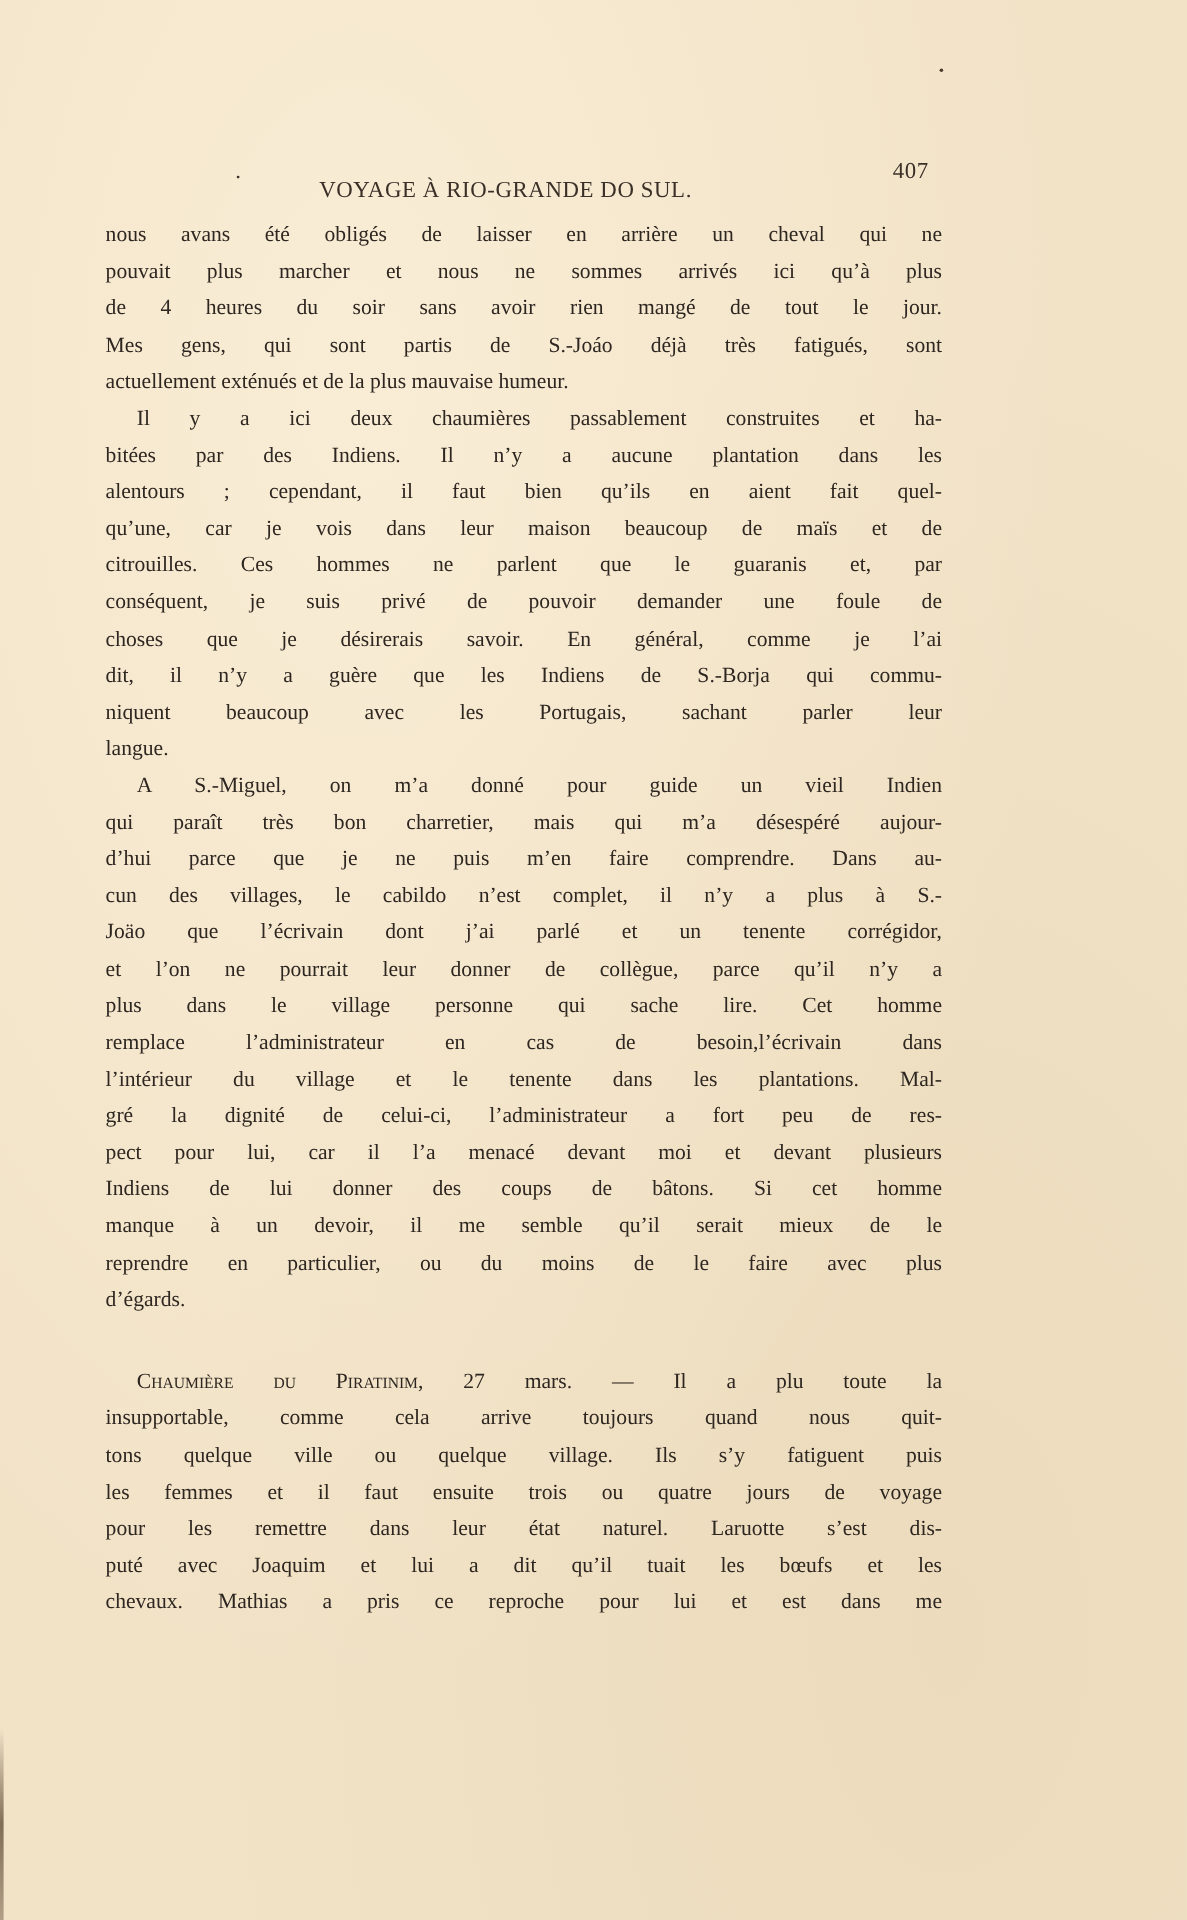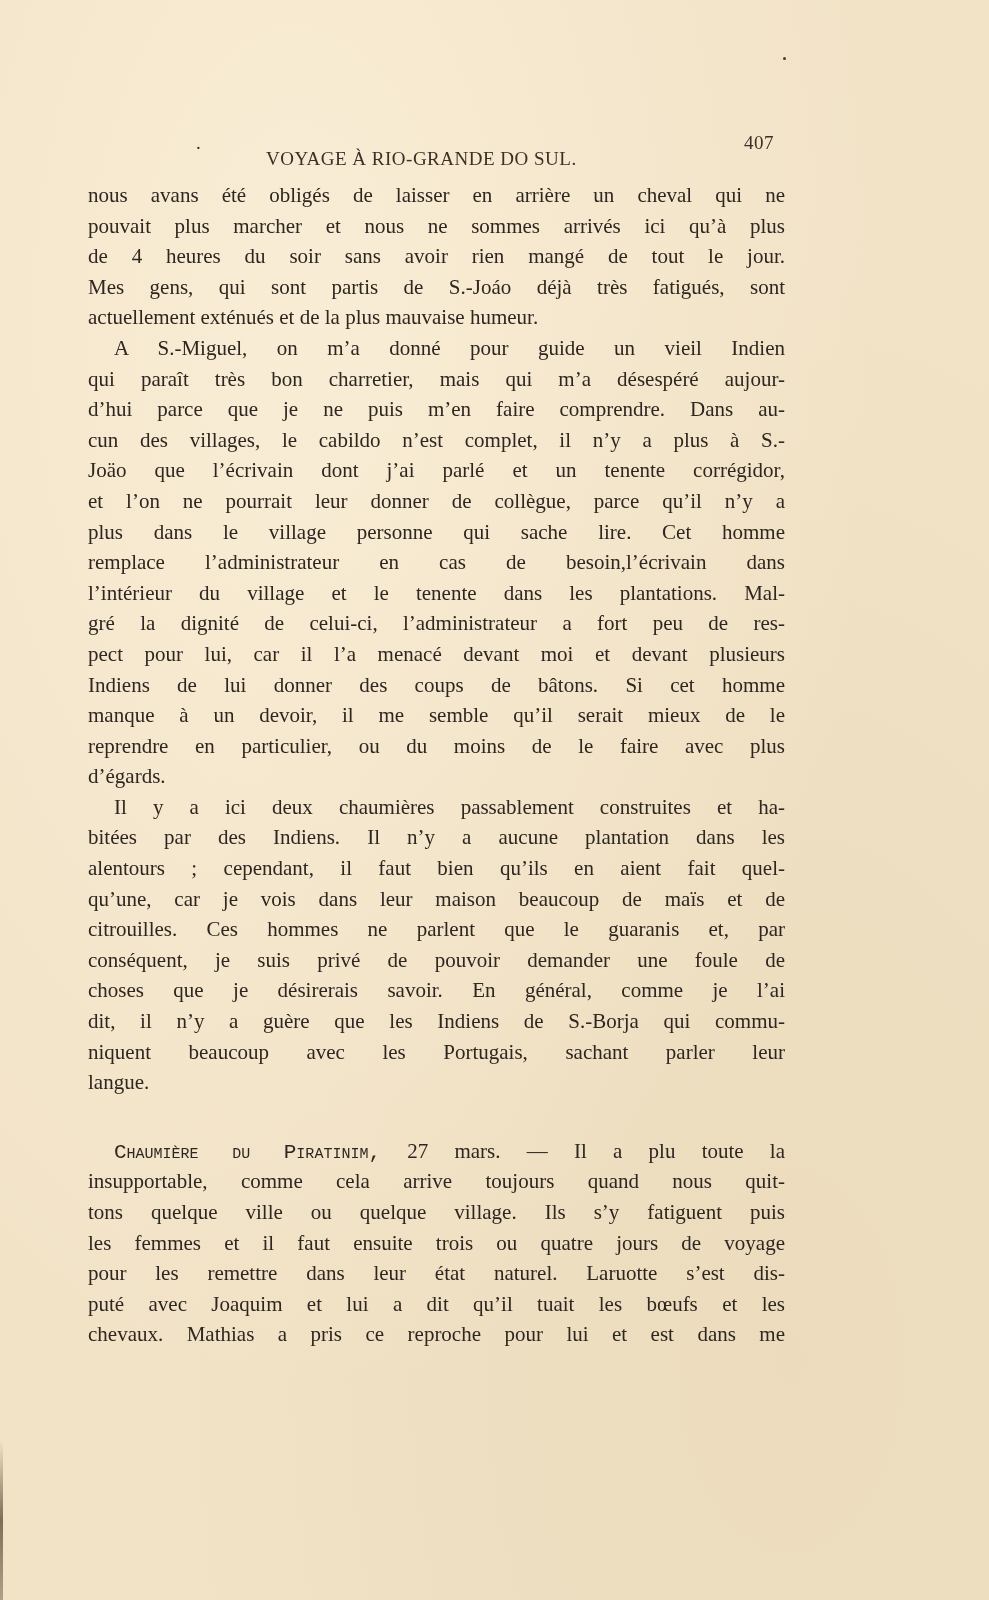--- a/index.html
+++ b/index.html
@@ -59,42 +59,41 @@
     .running-head .folio {
       position: absolute;
       right: 14px;
       top: 0;
     }
     .text-block {
       position: absolute;
       top: 180px;
       left: 88px;
       width: 697px;
-      font-size: 21px;
+      font-size: 18px;
       line-height: 30.6px;
     }
     .line {
       display: block;
       white-space: nowrap;
       text-align: justify;
       text-align-last: justify;
       height: 30.6px;
     }
     .line.last {
       text-align-last: left;
     }
     .line.indent {
       padding-left: 26px;
     }
     .gap {
       height: 38px;
     }
     .sc {
       font-variant: small-caps;
-      font-family: Liberation Mono, monospace;
     }
   </style>
 </head>
 <body>
 
 <div class="page">
   <div class="left-edge"></div>
   <div class="speck" style="left:783px; top:57px;"></div>
 
   <div class="running-head">
@@ -107,50 +106,50 @@
 
     <div>
       <span class="line">nous avans été obligés de laisser en arrière un cheval qui ne</span>
       <span class="line">pouvait plus marcher et nous ne sommes arrivés ici qu’à plus</span>
       <span class="line">de 4 heures du soir sans avoir rien mangé de tout le jour.</span>
       <span class="line">Mes gens, qui sont partis de S.-Joáo déjà très fatigués, sont</span>
       <span class="line last">actuellement exténués et de la plus mauvaise humeur.</span>
     </div>
 
     <div>
+      <span class="line indent">Il y a ici deux chaumières passablement construites et ha-</span>
+      <span class="line">bitées par des Indiens. Il n’y a aucune plantation dans les</span>
+      <span class="line">alentours ; cependant, il faut bien qu’ils en aient fait quel-</span>
+      <span class="line">qu’une, car je vois dans leur maison beaucoup de maïs et de</span>
+      <span class="line">citrouilles. Ces hommes ne parlent que le guaranis et, par</span>
+      <span class="line">conséquent, je suis privé de pouvoir demander une foule de</span>
+      <span class="line">choses que je désirerais savoir. En général, comme je l’ai</span>
+      <span class="line">dit, il n’y a guère que les Indiens de S.-Borja qui commu-</span>
+      <span class="line">niquent beaucoup avec les Portugais, sachant parler leur</span>
+      <span class="line last">langue.</span>
+    </div>
+
+    <div>
       <span class="line indent">A S.-Miguel, on m’a donné pour guide un vieil Indien</span>
       <span class="line">qui paraît très bon charretier, mais qui m’a désespéré aujour-</span>
       <span class="line">d’hui parce que je ne puis m’en faire comprendre. Dans au-</span>
       <span class="line">cun des villages, le cabildo n’est complet, il n’y a plus à S.-</span>
       <span class="line">Joäo que l’écrivain dont j’ai parlé et un tenente corrégidor,</span>
       <span class="line">et l’on ne pourrait leur donner de collègue, parce qu’il n’y a</span>
       <span class="line">plus dans le village personne qui sache lire. Cet homme</span>
       <span class="line">remplace l’administrateur en cas de besoin,l’écrivain dans</span>
       <span class="line">l’intérieur du village et le tenente dans les plantations. Mal-</span>
       <span class="line">gré la dignité de celui-ci, l’administrateur a fort peu de res-</span>
       <span class="line">pect pour lui, car il l’a menacé devant moi et devant plusieurs</span>
       <span class="line">Indiens de lui donner des coups de bâtons. Si cet homme</span>
       <span class="line">manque à un devoir, il me semble qu’il serait mieux de le</span>
       <span class="line">reprendre en particulier, ou du moins de le faire avec plus</span>
       <span class="line last">d’égards.</span>
     </div>
 
-    <div>
-      <span class="line indent">Il y a ici deux chaumières passablement construites et ha-</span>
-      <span class="line">bitées par des Indiens. Il n’y a aucune plantation dans les</span>
-      <span class="line">alentours ; cependant, il faut bien qu’ils en aient fait quel-</span>
-      <span class="line">qu’une, car je vois dans leur maison beaucoup de maïs et de</span>
-      <span class="line">citrouilles. Ces hommes ne parlent que le guaranis et, par</span>
-      <span class="line">conséquent, je suis privé de pouvoir demander une foule de</span>
-      <span class="line">choses que je désirerais savoir. En général, comme je l’ai</span>
-      <span class="line">dit, il n’y a guère que les Indiens de S.-Borja qui commu-</span>
-      <span class="line">niquent beaucoup avec les Portugais, sachant parler leur</span>
-      <span class="line last">langue.</span>
-    </div>
-
     <div class="gap"></div>
 
     <div>
       <span class="line indent"><span class="sc">Chaumière du Piratinim,</span> <span>27 mars. — Il a plu toute la</span></span>
       <span class="line">insupportable, comme cela arrive toujours quand nous quit-</span>
       <span class="line">tons quelque ville ou quelque village. Ils s’y fatiguent puis</span>
       <span class="line">les femmes et il faut ensuite trois ou quatre jours de voyage</span>
       <span class="line">pour les remettre dans leur état naturel. Laruotte s’est dis-</span>
       <span class="line">puté avec Joaquim et lui a dit qu’il tuait les bœufs et les</span>
       <span class="line">chevaux. Mathias a pris ce reproche pour lui et est dans me</span>

